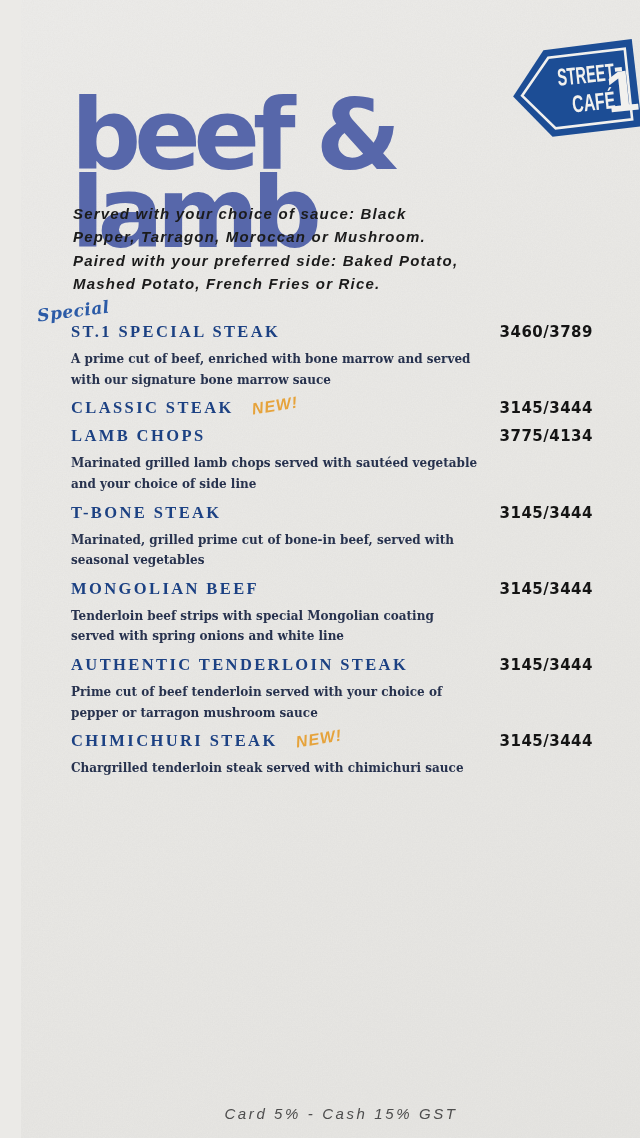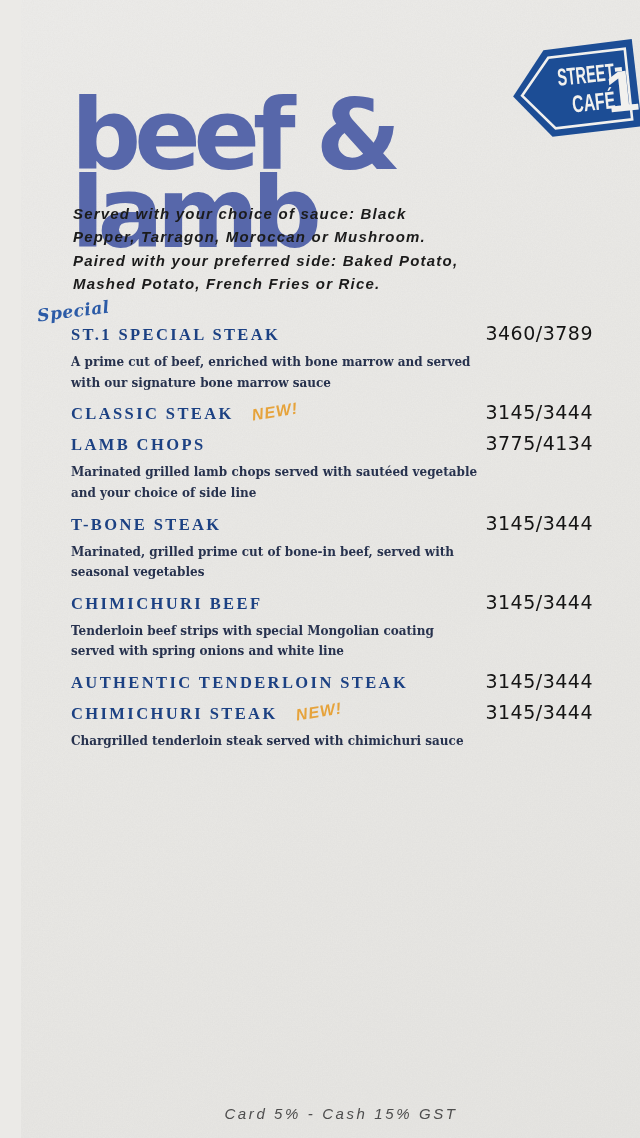--- a/index.html
+++ b/index.html
@@ -53,21 +53,21 @@
     display:flex; justify-content:space-between; align-items:baseline;
   }
   .item-name {
     font-family:Liberation Serif, serif;
     font-weight:bold; font-size:16.5px;
     letter-spacing:2.4px;
     color:#1c4183;
   }
   .item-price {
     font-family:"DejaVu Sans", sans-serif;
-    font-weight:normal; font-size:19px;
+    font-weight:bold; font-size:15px;
     letter-spacing:.5px;
     color:#141414;
     white-space:nowrap;
   }
   .item-desc {
     font-family:"DejaVu Serif", serif;
     font-weight:bold; font-size:12px;
     line-height:1.72;
     color:#27324e;
     max-width:410px;
@@ -167,31 +167,32 @@
       <div class="item-head">
         <span class="item-name">T-BONE STEAK</span>
         <span class="item-price">3145/3444</span>
       </div>
       <p class="item-desc">Marinated, grilled prime cut of bone-in beef, served with seasonal vegetables</p>
     </div>
 
 
     <div class="item">
       <div class="item-head">
-        <span class="item-name">CHIMICHURI BEEF</span>
+        <span class="item-name">MONGOLIAN BEEF</span>
         <span class="item-price">3145/3444</span>
       </div>
       <p class="item-desc">Tenderloin beef strips with special Mongolian coating served with spring onions and white line</p>
     </div>
 
     <div class="item">
       <div class="item-head">
         <span class="item-name">AUTHENTIC TENDERLOIN STEAK</span>
         <span class="item-price">3145/3444</span>
       </div>
+      <p class="item-desc">Prime cut of beef tenderloin served with your choice of pepper or tarragon mushroom sauce</p>
     </div>
 
     <div class="item">
       <div class="item-head">
         <span>
           <span class="item-name">CHIMICHURI STEAK</span>
           <span class="badge-new">NEW!</span>
         </span>
         <span class="item-price">3145/3444</span>
       </div>

